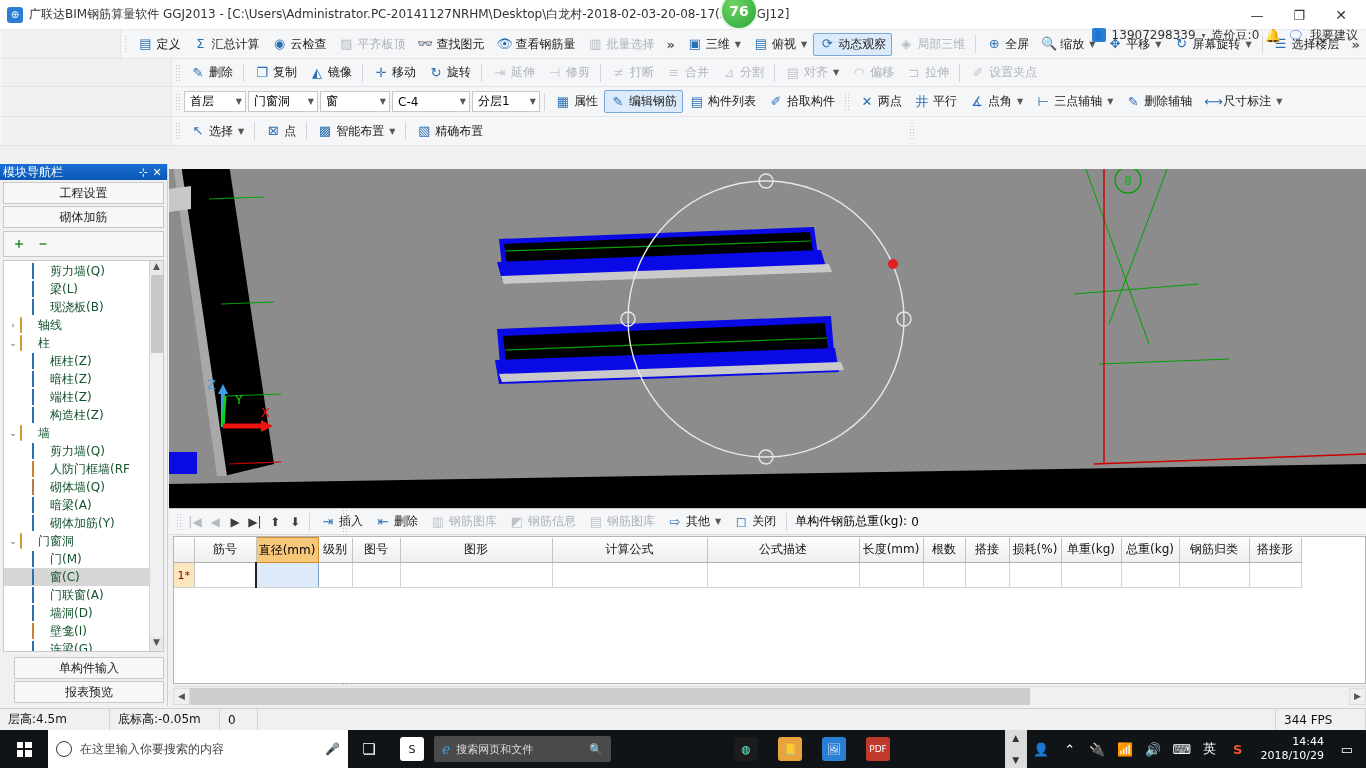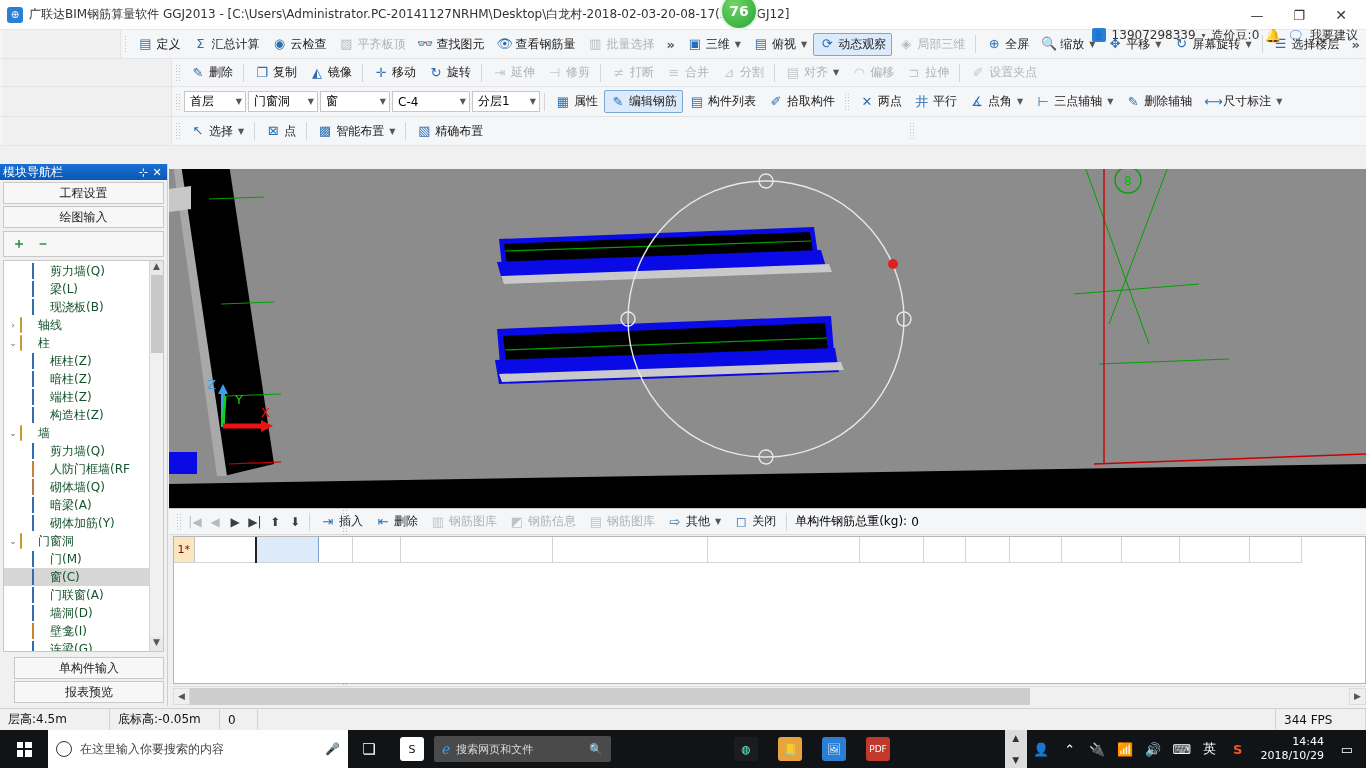--- a/index.html
+++ b/index.html
@@ -461,21 +461,21 @@
 
   <div class="body">
 
     <div class="sidebar">
       <div class="sb-title">
         <span class="t">模块导航栏</span>
         <span class="ic">⊹</span>
         <span class="ic">✕</span>
       </div>
       <div class="sb-btn">工程设置</div>
-      <div class="sb-btn">绘图输入</div>
+      <div class="sb-btn">砌体加筋</div>
       <div class="sb-tools">
         <span class="plus">＋</span>
         <span class="minus">－</span>
       </div>
       <div class="tree-wrap">
         <div class="tree" id="tree">
             <div class="trow">
               <span class="tw2"></span>
               <span class="tw"></span>
               <span class="tic"><span class="glyph"></span></span>
@@ -787,20 +787,38 @@
               <col style="width:42px">
               <col style="width:44px">
               <col style="width:52px">
               <col style="width:60px">
               <col style="width:58px">
               <col style="width:70px">
               <col style="width:52px">
             </colgroup>
             <tbody>
               <tr>
+                <th class=""></th>
+                <th class="">筋号</th>
+                <th class="hl">直径(mm)</th>
+                <th class="">级别</th>
+                <th class="">图号</th>
+                <th class="">图形</th>
+                <th class="">计算公式</th>
+                <th class="">公式描述</th>
+                <th class="">长度(mm)</th>
+                <th class="">根数</th>
+                <th class="">搭接</th>
+                <th class="">损耗(%)</th>
+                <th class="">单重(kg)</th>
+                <th class="">总重(kg)</th>
+                <th class="">钢筋归类</th>
+                <th class="">搭接形</th>
+              </tr>
+              <tr>
                 <td class="rowhdr">1*</td>
                 <td class=""></td>
                 <td class="cellsel"></td>
                 <td class=""></td>
                 <td class=""></td>
                 <td class=""></td>
                 <td class=""></td>
                 <td class=""></td>
                 <td class=""></td>
                 <td class=""></td>

